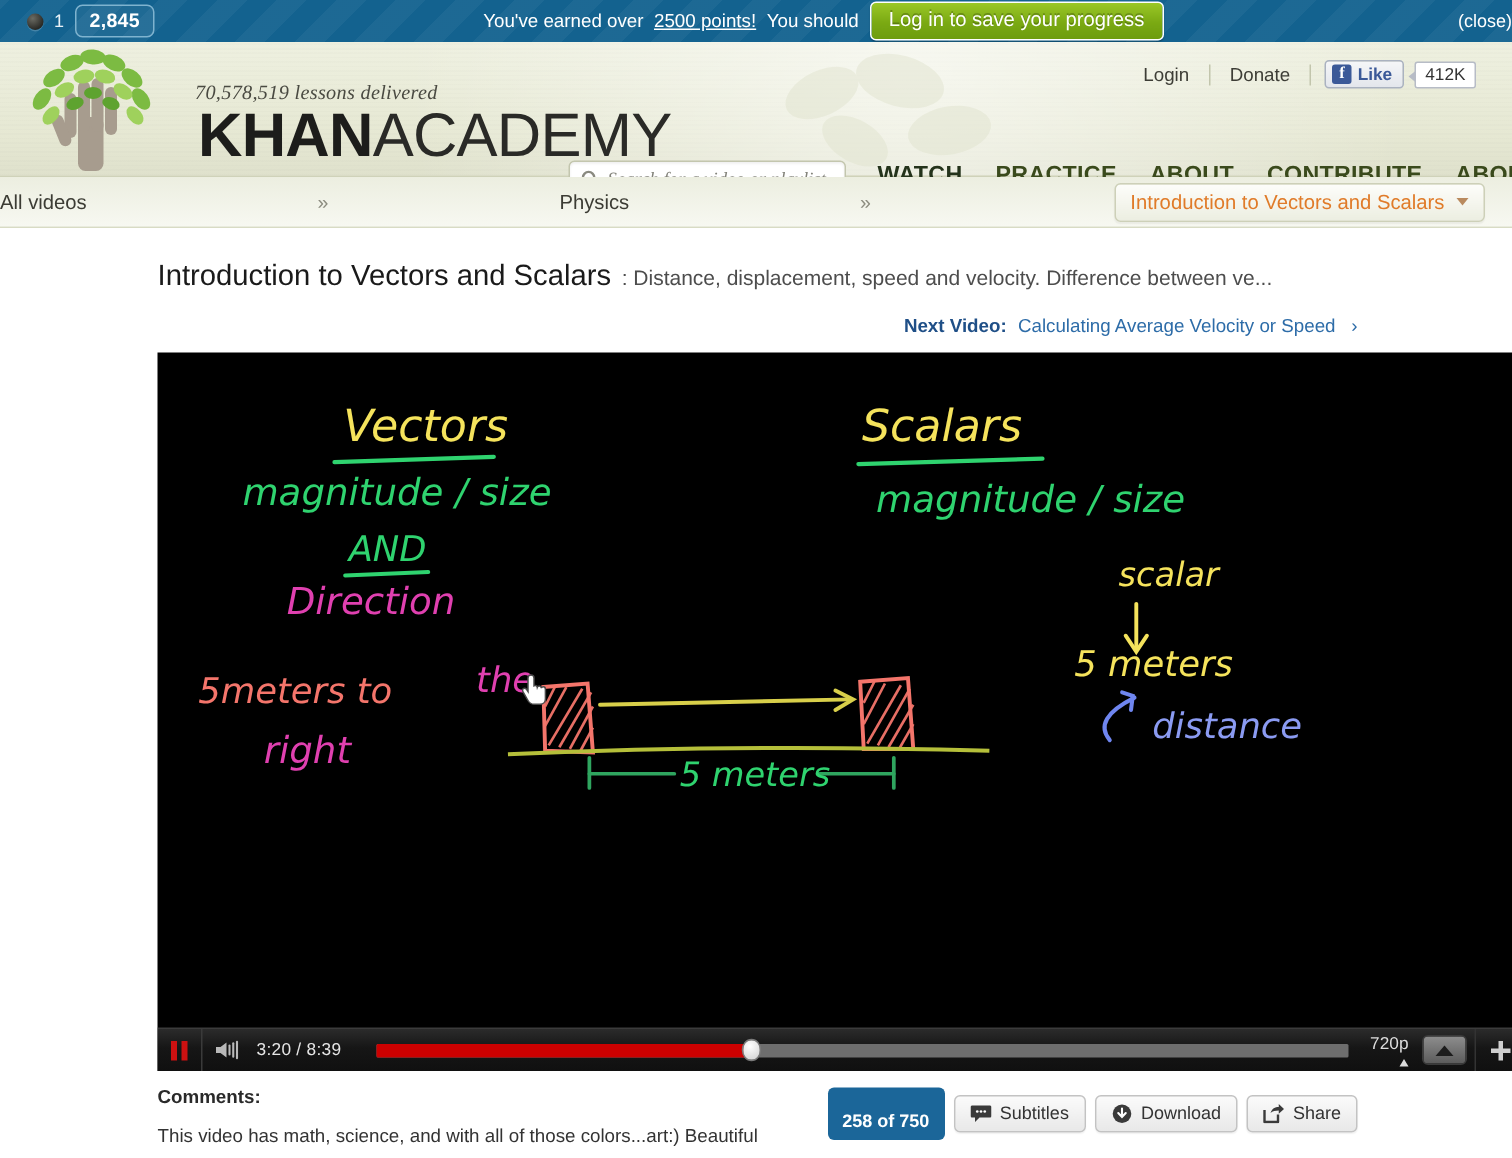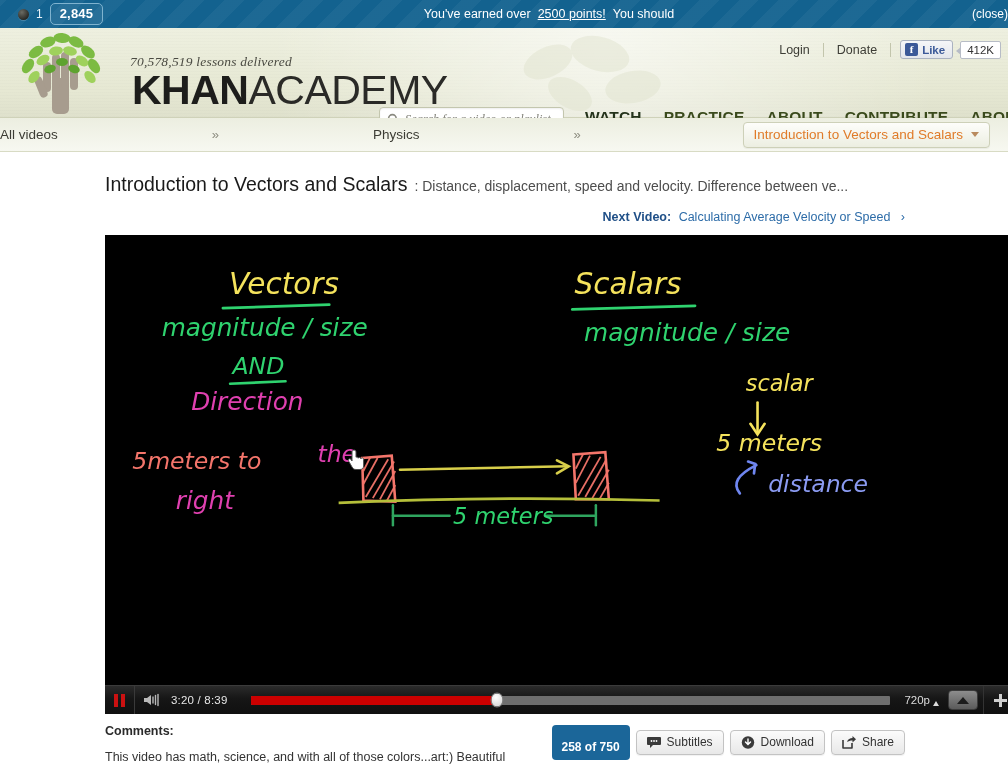--- a/index.html
+++ b/index.html
@@ -105,21 +105,21 @@
     font-size: 41px;
     letter-spacing: -0.5px;
     line-height: 0.95;
     color: #1d1d1b;
     margin-left: 28px;
   }
   #logo-wordmark .khan { font-weight: bold; }
   #logo-wordmark .academy { font-weight: normal; color: #2a2a27; }
 
   #header-utility {
-    position: absolute; right: 7px; top: 12px;
+    position: absolute; right: 24px; top: 12px;
     display: flex; align-items: center; gap: 0;
     font-size: 12.5px;
   }
   #header-utility a {
     color: #3d3d36; text-decoration: none; padding: 0 13px; cursor: pointer;
   }
   #header-utility .sep { width: 1px; height: 14px; background: #c2c5ac; }
   .fb-like {
     display: inline-flex; align-items: center; gap: 4px;
     background: linear-gradient(to bottom, #f5f6f8, #e3e6ec);
@@ -278,21 +278,21 @@
     background: #cc0000; border-radius: 1px;
   }
   #progress-knob {
     position: absolute; top: 50%; transform: translate(-50%, -50%);
     width: 13px; height: 15px; border-radius: 50%;
     background: radial-gradient(circle at 40% 30%, #ffffff, #cfcfcf);
     border: 1px solid #7a7a7a;
   }
   #quality-label {
     color: #dcdcdc; font-size: 11.5px; margin: 0 4px 0 8px;
-    display: flex; align-items: flex-end; gap: 3px; cursor: pointer;
+    display: flex; align-items: flex-end; gap: 3px; cursor: pointer; flex-direction: column;
   }
   #quality-label .up-caret {
     width: 0; height: 0; margin-top: 1px;
     border-left: 3.5px solid transparent; border-right: 3.5px solid transparent;
     border-bottom: 5px solid #dcdcdc;
   }
   #expand-btn {
     width: 30px; height: 20px; margin: 0 5px;
     background: linear-gradient(to bottom, #8d8d8d, #5b5b5b);
     border: 1px solid #3a3a3a; border-radius: 4px;
@@ -344,20 +344,21 @@
 <div id="promo-banner">
   <div class="left-group">
     <span class="badge-dot"></span>
     <span class="badge-count">1</span>
     <span class="points-box">2,845</span>
   </div>
   <div class="center-group">
     <span>You've earned over</span>
     <span class="points-link">2500 points!</span>
     <span>You should</span>
+    <span class="login-cta">Log in to save your progress</span>
   </div>
   <div class="right-group">
     <span class="close-link">(close)</span>
   </div>
 </div>
 
 <div id="site-header">
 
   <svg id="header-leaf-watermark" viewBox="0 0 170 82">
     <g fill="#dfe2cc">

